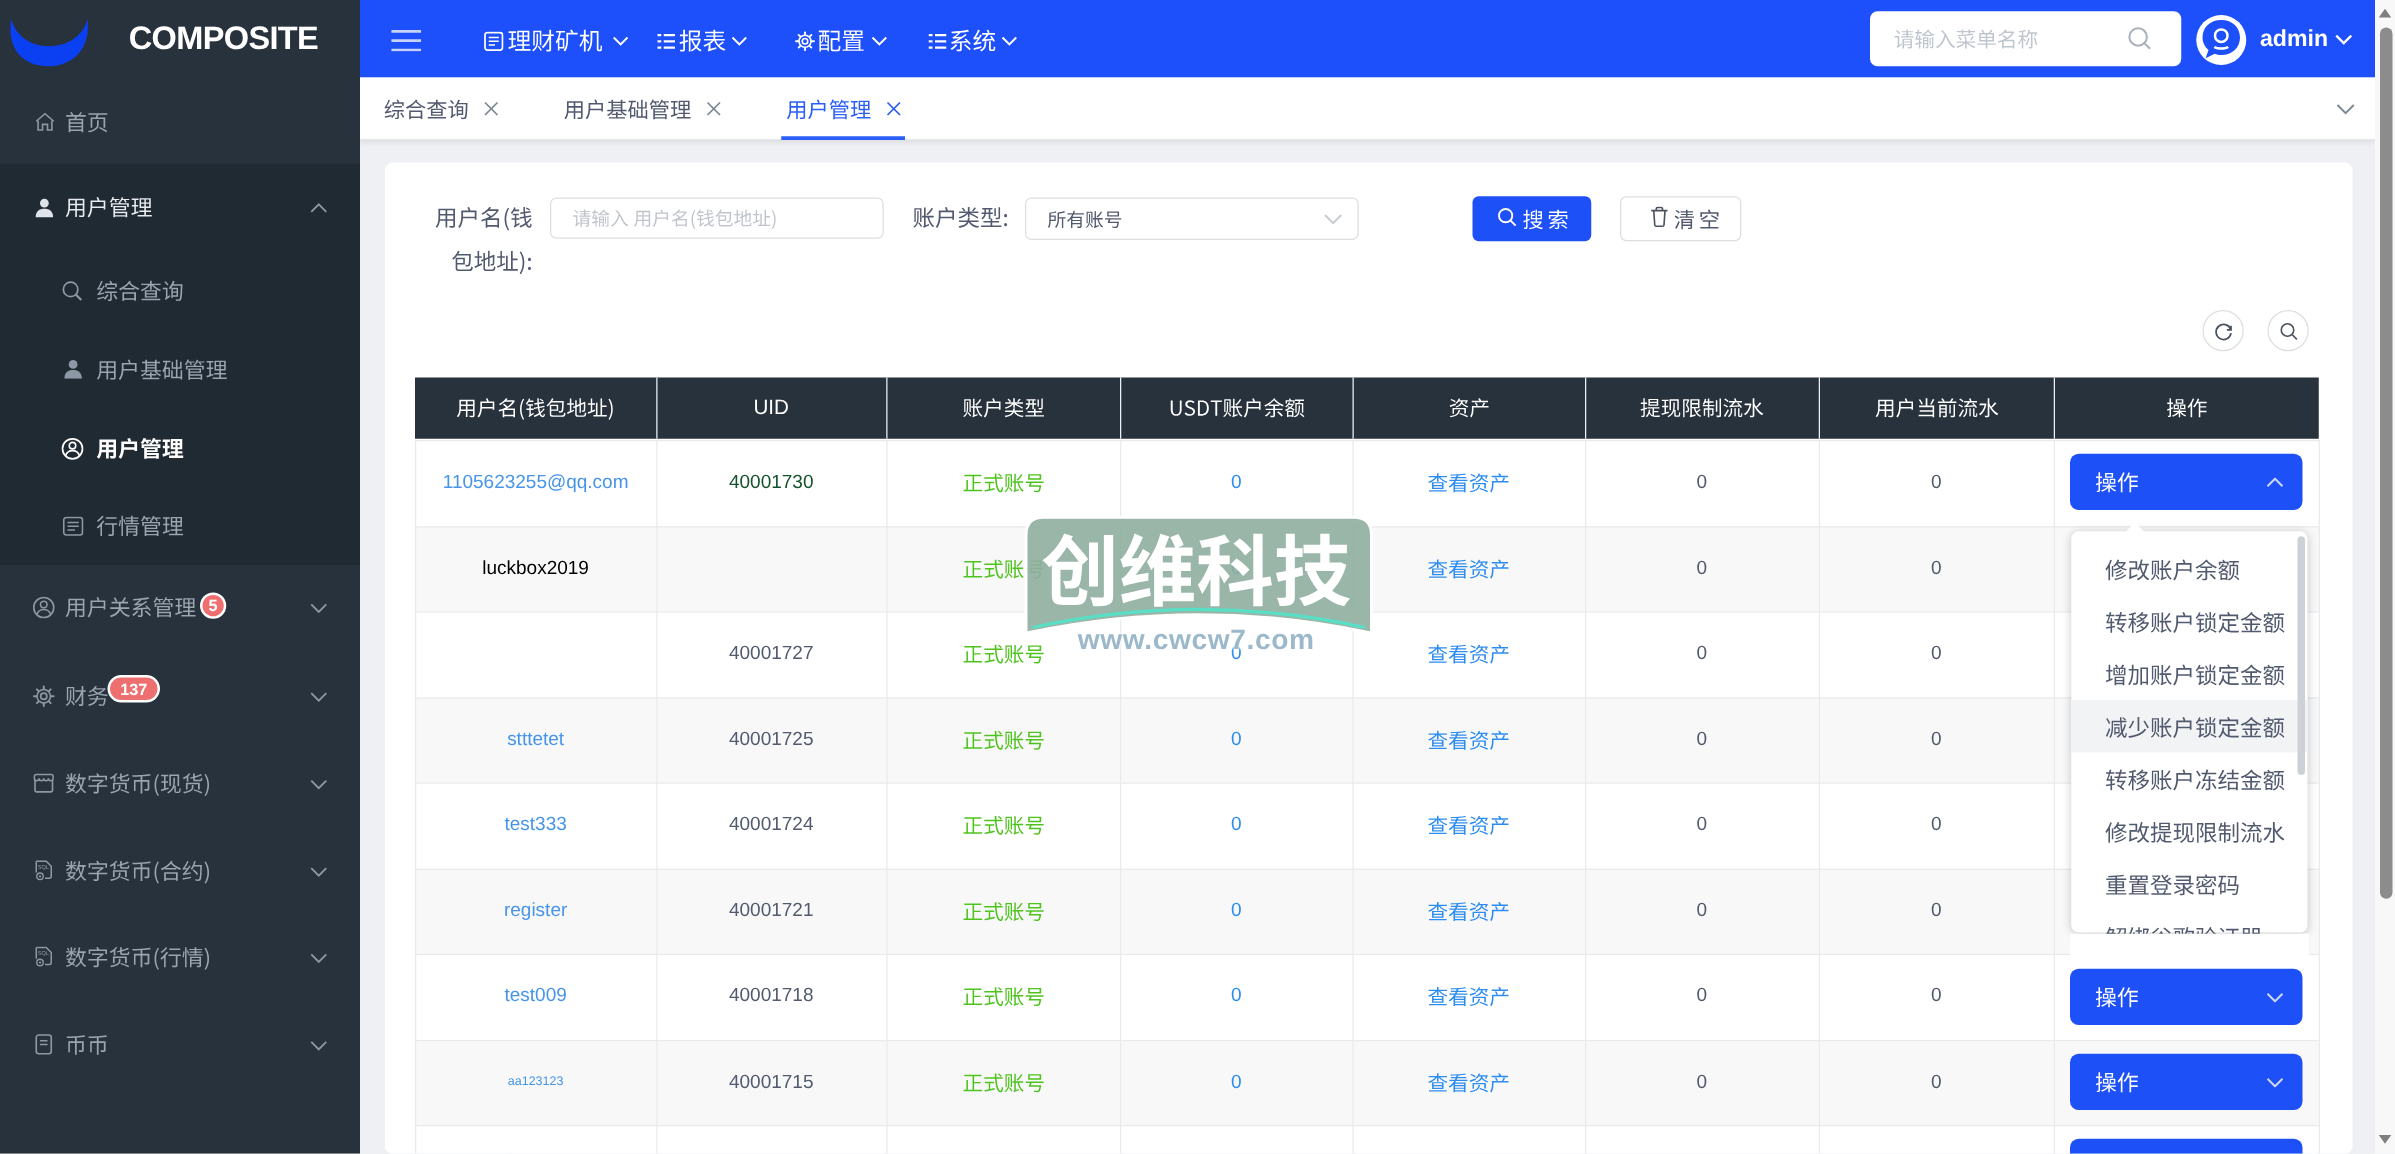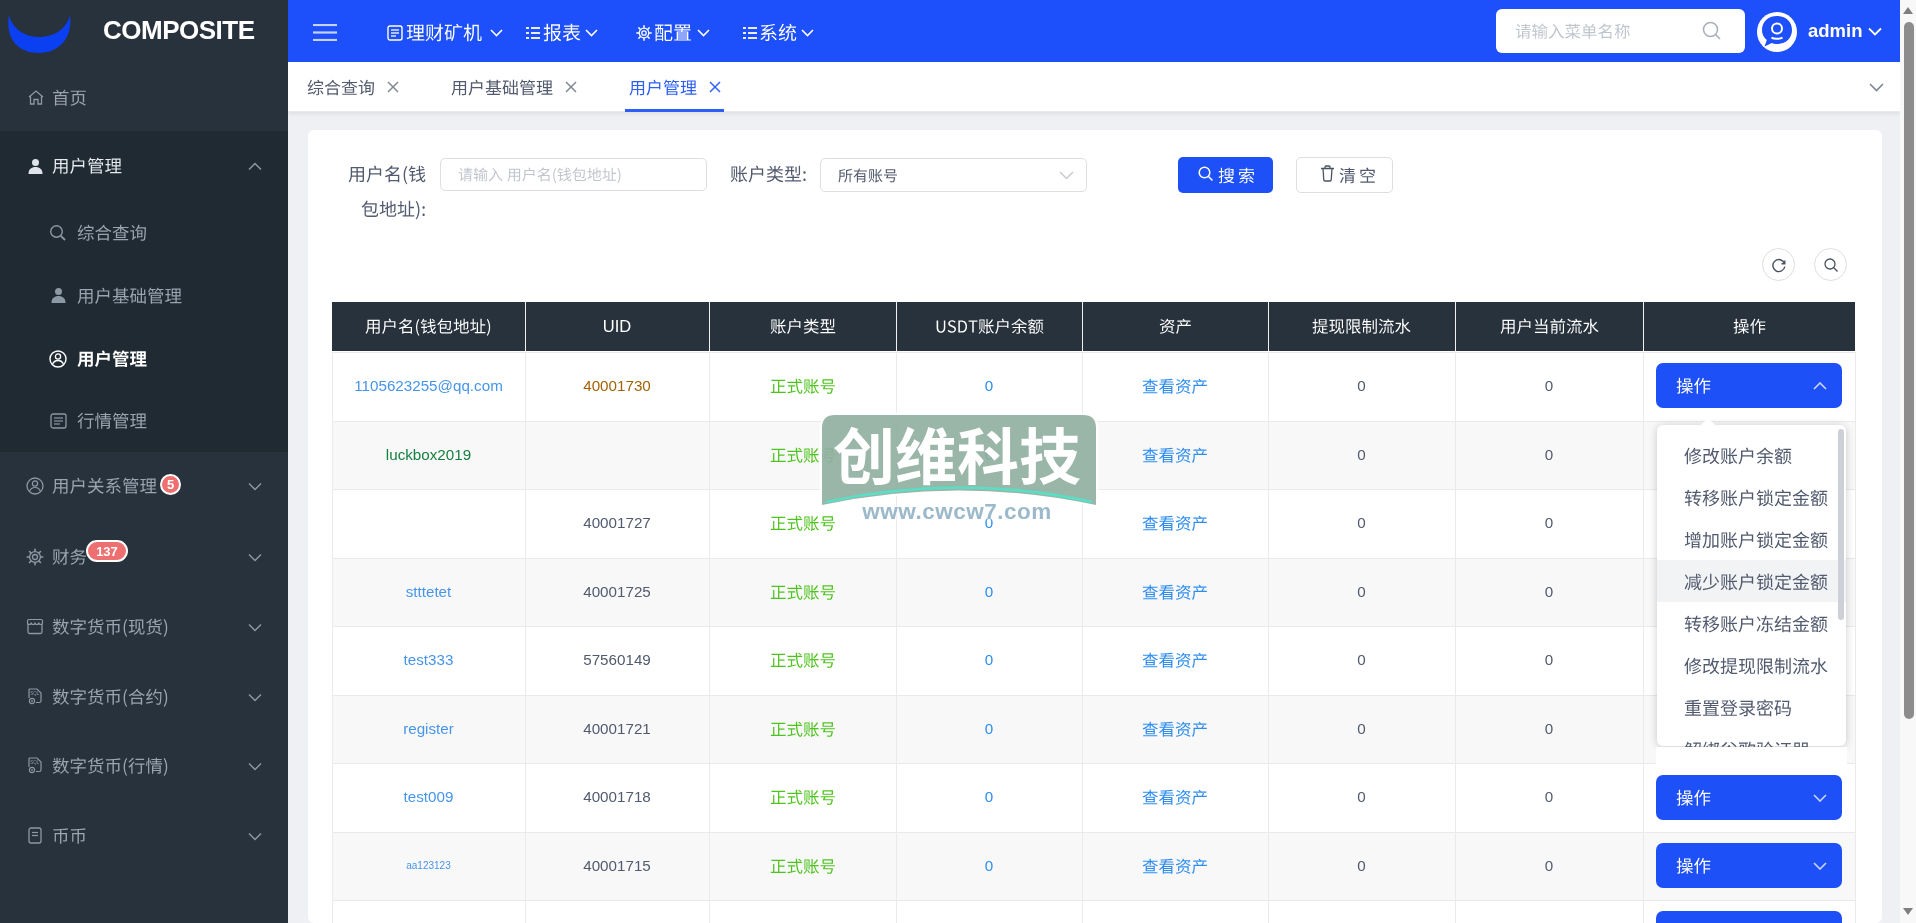--- a/index.html
+++ b/index.html
@@ -541,41 +541,41 @@
     <div style="position:absolute;left:332px;top:352.0px;width:1523px;height:1px;background:#e8eaec;z-index:2"></div>
     <div style="position:absolute;left:332px;top:420.5px;width:1523px;height:1px;background:#e8eaec;z-index:2"></div>
     <div style="position:absolute;left:332px;top:489.0px;width:1523px;height:1px;background:#e8eaec;z-index:2"></div>
     <div style="position:absolute;left:332px;top:557.5px;width:1523px;height:1px;background:#e8eaec;z-index:2"></div>
     <div style="position:absolute;left:332px;top:626.0px;width:1523px;height:1px;background:#e8eaec;z-index:2"></div>
     <div style="position:absolute;left:332px;top:694.5px;width:1523px;height:1px;background:#e8eaec;z-index:2"></div>
     <div style="position:absolute;left:332px;top:763.0px;width:1523px;height:1px;background:#e8eaec;z-index:2"></div>
     <div style="position:absolute;left:332px;top:831.5px;width:1523px;height:1px;background:#e8eaec;z-index:2"></div>
     <div style="position:absolute;left:332px;top:900.0px;width:1523px;height:1px;background:#e8eaec;z-index:2"></div>
     <div class="lt" style="left:428.5px;top:376.2px;width:400px;margin-left:-200px;text-align:center;font-size:15.2px;color:#4795e9;font-weight:400;letter-spacing:0.0px;line-height:20px;font-family:'Liberation Sans',sans-serif;z-index:3;">1105623255@qq.com</div>
-    <div class="lt" style="left:617.0px;top:376.2px;width:400px;margin-left:-200px;text-align:center;font-size:15.2px;color:#a16207;font-weight:400;letter-spacing:0.0px;line-height:20px;font-family:'Liberation Sans',sans-serif;z-index:3;">40001730</div>
+    <div class="lt" style="left:617.0px;top:376.2px;width:400px;margin-left:-200px;text-align:center;font-size:15.2px;color:#14532d;font-weight:400;letter-spacing:0.0px;line-height:20px;font-family:'Liberation Sans',sans-serif;z-index:3;">40001730</div>
     <div class="t" style="left:769.5px;top:378.0px;z-index:3;">
       <svg class="ct" width="67" height="20" viewBox="0 0 67 20" fill="#4ec31d">
         <use href="#g6b63" transform="translate(0.0 14.5) scale(0.0660 -0.0660)"></use>
         <use href="#g5f0f" transform="translate(16.5 14.5) scale(0.0660 -0.0660)"></use>
         <use href="#g8d26" transform="translate(33.0 14.5) scale(0.0660 -0.0660)"></use>
         <use href="#g53f7" transform="translate(49.5 14.5) scale(0.0660 -0.0660)"></use>
       </svg>
     </div>
     <div class="lt" style="left:989.0px;top:376.2px;width:400px;margin-left:-200px;text-align:center;font-size:15.2px;color:#2d8cf0;font-weight:400;letter-spacing:0.0px;line-height:20px;font-family:'Liberation Sans',sans-serif;z-index:3;">0</div>
     <div class="t" style="left:1142.0px;top:378.0px;z-index:3;">
       <svg class="ct" width="67" height="20" viewBox="0 0 67 20" fill="#2d8cf0">
         <use href="#g67e5" transform="translate(0.0 14.5) scale(0.0660 -0.0660)"></use>
         <use href="#g770b" transform="translate(16.5 14.5) scale(0.0660 -0.0660)"></use>
         <use href="#g8d44" transform="translate(33.0 14.5) scale(0.0660 -0.0660)"></use>
         <use href="#g4ea7" transform="translate(49.5 14.5) scale(0.0660 -0.0660)"></use>
       </svg>
     </div>
     <div class="lt" style="left:1361.5px;top:376.2px;width:400px;margin-left:-200px;text-align:center;font-size:15.2px;color:#515a6e;font-weight:400;letter-spacing:0.0px;line-height:20px;font-family:'Liberation Sans',sans-serif;z-index:3;">0</div>
     <div class="lt" style="left:1549.0px;top:376.2px;width:400px;margin-left:-200px;text-align:center;font-size:15.2px;color:#515a6e;font-weight:400;letter-spacing:0.0px;line-height:20px;font-family:'Liberation Sans',sans-serif;z-index:3;">0</div>
-    <div class="lt" style="left:428.5px;top:444.8px;width:400px;margin-left:-200px;text-align:center;font-size:15.2px;color:#15803d;font-weight:400;letter-spacing:0.0px;line-height:20px;font-family:'Liberation Sans',sans-serif;z-index:3;">luckbox2019</div>
+    <div class="lt" style="left:428.5px;top:444.8px;width:400px;margin-left:-200px;text-align:center;font-size:15.2px;color:#000000;font-weight:400;letter-spacing:0.0px;line-height:20px;font-family:'Liberation Sans',sans-serif;z-index:3;">luckbox2019</div>
     <div class="t" style="left:769.5px;top:446.5px;z-index:3;">
       <svg class="ct" width="67" height="20" viewBox="0 0 67 20" fill="#4ec31d">
         <use href="#g6b63" transform="translate(0.0 14.5) scale(0.0660 -0.0660)"></use>
         <use href="#g5f0f" transform="translate(16.5 14.5) scale(0.0660 -0.0660)"></use>
         <use href="#g8d26" transform="translate(33.0 14.5) scale(0.0660 -0.0660)"></use>
         <use href="#g53f7" transform="translate(49.5 14.5) scale(0.0660 -0.0660)"></use>
       </svg>
     </div>
     <div class="lt" style="left:989.0px;top:444.8px;width:400px;margin-left:-200px;text-align:center;font-size:15.2px;color:#2d8cf0;font-weight:400;letter-spacing:0.0px;line-height:20px;font-family:'Liberation Sans',sans-serif;z-index:3;">0</div>
     <div class="t" style="left:1142.0px;top:446.5px;z-index:3;">
@@ -623,21 +623,21 @@
       <svg class="ct" width="67" height="20" viewBox="0 0 67 20" fill="#2d8cf0">
         <use href="#g67e5" transform="translate(0.0 14.5) scale(0.0660 -0.0660)"></use>
         <use href="#g770b" transform="translate(16.5 14.5) scale(0.0660 -0.0660)"></use>
         <use href="#g8d44" transform="translate(33.0 14.5) scale(0.0660 -0.0660)"></use>
         <use href="#g4ea7" transform="translate(49.5 14.5) scale(0.0660 -0.0660)"></use>
       </svg>
     </div>
     <div class="lt" style="left:1361.5px;top:581.8px;width:400px;margin-left:-200px;text-align:center;font-size:15.2px;color:#515a6e;font-weight:400;letter-spacing:0.0px;line-height:20px;font-family:'Liberation Sans',sans-serif;z-index:3;">0</div>
     <div class="lt" style="left:1549.0px;top:581.8px;width:400px;margin-left:-200px;text-align:center;font-size:15.2px;color:#515a6e;font-weight:400;letter-spacing:0.0px;line-height:20px;font-family:'Liberation Sans',sans-serif;z-index:3;">0</div>
     <div class="lt" style="left:428.5px;top:650.2px;width:400px;margin-left:-200px;text-align:center;font-size:15.2px;color:#4795e9;font-weight:400;letter-spacing:0.0px;line-height:20px;font-family:'Liberation Sans',sans-serif;z-index:3;">test333</div>
-    <div class="lt" style="left:617.0px;top:650.2px;width:400px;margin-left:-200px;text-align:center;font-size:15.2px;color:#515a6e;font-weight:400;letter-spacing:0.0px;line-height:20px;font-family:'Liberation Sans',sans-serif;z-index:3;">57560149</div>
+    <div class="lt" style="left:617.0px;top:650.2px;width:400px;margin-left:-200px;text-align:center;font-size:15.2px;color:#515a6e;font-weight:400;letter-spacing:0.0px;line-height:20px;font-family:'Liberation Sans',sans-serif;z-index:3;">40001724</div>
     <div class="t" style="left:769.5px;top:652.0px;z-index:3;">
       <svg class="ct" width="67" height="20" viewBox="0 0 67 20" fill="#4ec31d">
         <use href="#g6b63" transform="translate(0.0 14.5) scale(0.0660 -0.0660)"></use>
         <use href="#g5f0f" transform="translate(16.5 14.5) scale(0.0660 -0.0660)"></use>
         <use href="#g8d26" transform="translate(33.0 14.5) scale(0.0660 -0.0660)"></use>
         <use href="#g53f7" transform="translate(49.5 14.5) scale(0.0660 -0.0660)"></use>
       </svg>
     </div>
     <div class="lt" style="left:989.0px;top:650.2px;width:400px;margin-left:-200px;text-align:center;font-size:15.2px;color:#2d8cf0;font-weight:400;letter-spacing:0.0px;line-height:20px;font-family:'Liberation Sans',sans-serif;z-index:3;">0</div>
     <div class="t" style="left:1142.0px;top:652.0px;z-index:3;">

